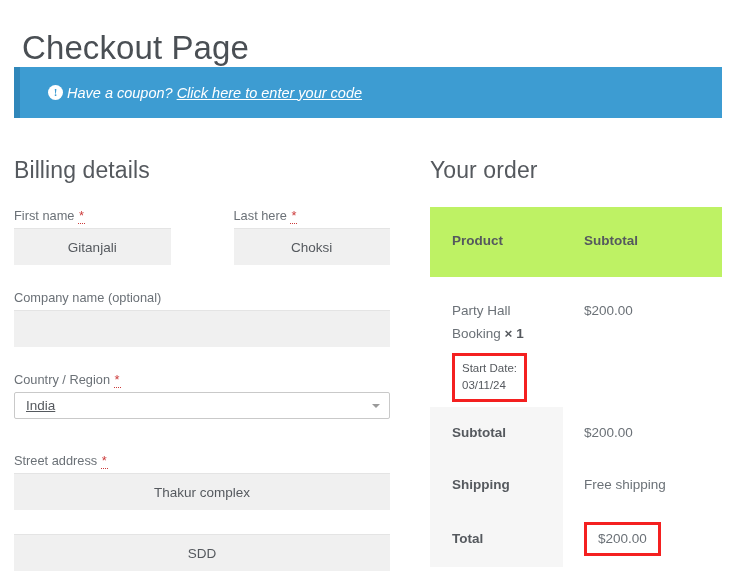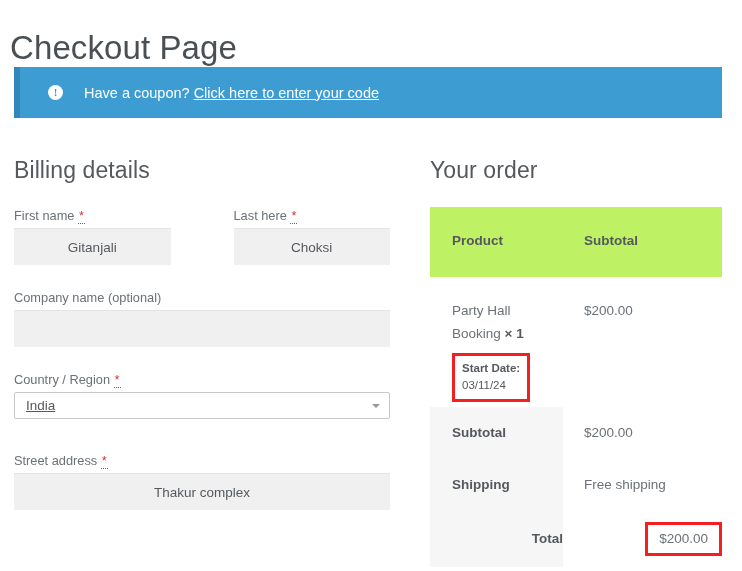--- a/index.html
+++ b/index.html
@@ -13,21 +13,21 @@
   .page {
     position: relative;
     width: 742px; height: 571px;
     overflow: hidden;
     background: #ffffff;
   }
 
   
   .page-title {
     position: absolute;
-    left: 10px; top: 4px;
+    left: 22px; top: 4px;
     font-size: 33px;
     font-weight: 300;
     color: #4a4f54;
     letter-spacing: 0.1px;
     line-height: 44px;
     white-space: nowrap;
   }
 
   
   .coupon-bar {
@@ -46,24 +46,25 @@
     background: #ffffff;
     color: #3d9cd2;
     font-size: 11px;
     font-weight: bold;
     line-height: 15px;
     text-align: center;
     flex: 0 0 auto;
     font-family: "Liberation Serif", serif;
   }
   .coupon-text {
-    margin-left: 21px;
+    margin-left: 4px;
     font-size: 14.5px;
     color: #ffffff;
     white-space: nowrap;
+    font-style: italic;
   }
   .coupon-link {
     color: #ffffff;
     text-decoration: underline;
     cursor: pointer;
   }
 
   
   .billing-col {
     position: absolute;
@@ -186,21 +187,21 @@
 
   .start-date-box {
     display: inline-block;
     margin-top: 8px;
     padding: 4px 7px 5px 7px;
     border: 3px solid #f42020;
     font-size: 11.5px;
     line-height: 17px;
     color: #55595e;
   }
-  .start-date-box .sd-label { font-weight: bold; display: block; }
+  .start-date-box .sd-label { font-weight: normal; display: block; }
   .start-date-box .sd-value { display: block; }
 
   .total-row td {
     height: 52px;
     font-size: 13.5px;
     line-height: 52px;
     color: #6b7177;
   }
   .total-row td.lbl {
     background: #f6f6f6;
@@ -212,21 +213,21 @@
     background: #ffffff;
     padding-left: 21px;
   }
   .total-row td.val .boxed {
     display: inline-block;
     border: 3px solid #f42020;
     padding: 5px 11px;
     line-height: 18px;
     background: #ffffff;
   }
-  .total-row.total-final td { height: 56px; line-height: 56px; text-align: right; }
+  .total-row.total-final td { height: 56px; line-height: 56px; }
 </style>
 </head>
 <body>
 
 <div class="page">
 
   <h1 class="page-title">Checkout Page</h1>
 
   <div class="coupon-bar">
     <span class="info-icon">!</span>
@@ -281,20 +282,23 @@
     <div class="field full">
       <span class="field-label">
         <span>Street address</span>
         <span class="req">*</span>
       </span>
       <input class="text-input" type="text" value="Thakur complex" style="">
     </div>
 
     <div class="gap-sm"></div>
 
+    <div class="field full">
+      <input class="text-input" type="text" value="SDD" style="">
+    </div>
   </div>
 
   <div class="order-col">
     <h2 class="section-heading">Your order</h2>
 
     <table class="order-table">
       <colgroup>
         <col class="col-label">
         <col class="col-value">
       </colgroup>

